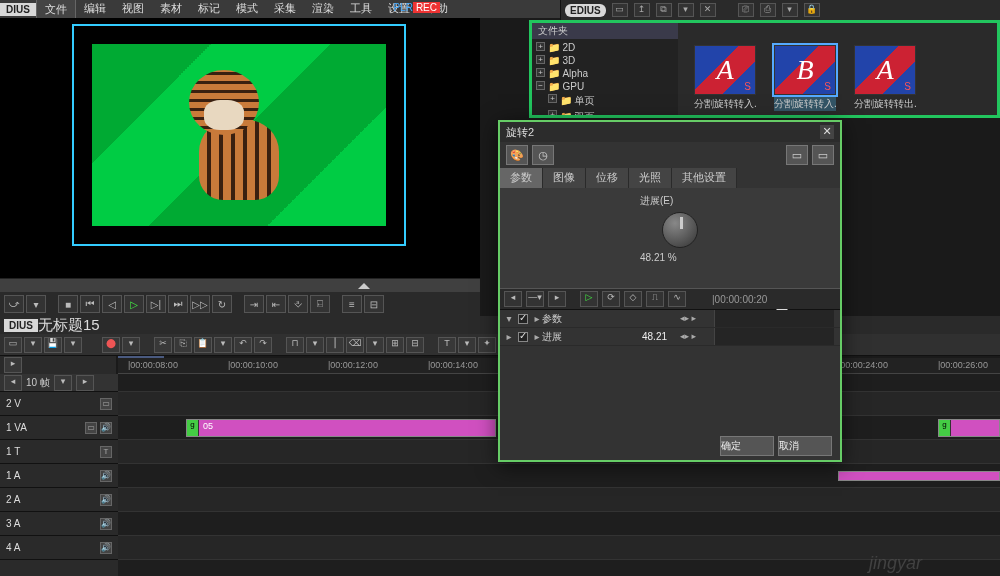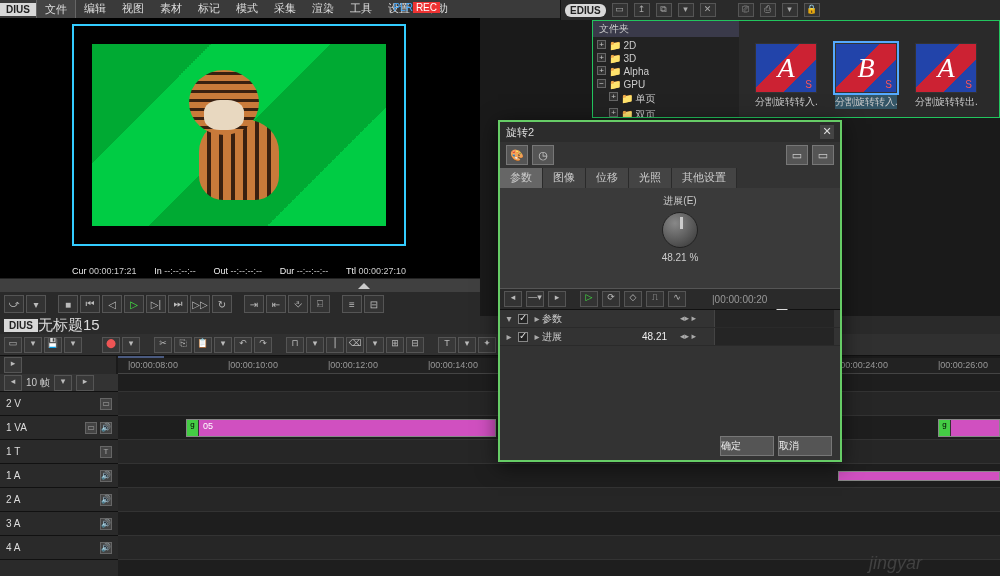--- a/index.html
+++ b/index.html
@@ -130,22 +130,22 @@
 .track-area .lane.dark { background: #262626; }
 .clip {
   position: absolute; top: 3px; height: 18px; border: 1px solid #888;
 }
 .clip.magenta { background: #d050c0; }
 .clip .clabel { position: absolute; left: 2px; top: 1px; font-size: 9px; color: #fff; }
 .clip .g { position: absolute; left: 0; top: 0; bottom: 0; width: 12px; background: #4c4; border-right: 1px solid #333; font-size: 8px; color: #000; text-align: center; }
 
 
 .browser {
-  position: absolute; top: 20px; left: 592px; right: 0; height: 98px;
-  background: #2a2a2a; border: 1px solid #22c55e;
+  position: absolute; top: 20px; left: 529px; right: 0; height: 98px;
+  background: #2a2a2a; border: 3px solid #22c55e;
 }
 .browser .treehdr {
   position: absolute; top: 0; left: 0; width: 146px; height: 16px;
   background: #3a3a4a; color: #ccc; font-size: 10px; padding: 1px 6px;
 }
 .browser .pathhdr {
   position: absolute; top: 0; left: 150px; right: 0; height: 16px;
   background: #3a3a4a; color: #ccc; font-size: 10px; padding: 1px 6px;
 }
 .browser .pathhdr .folder-icon { color: #fc4; margin-right: 3px; }
@@ -193,21 +193,21 @@
 .dialog .tab.active { background: #666; }
 .dialog .params {
   height: 100px; background: #3a3a3a; padding: 6px 10px; position: relative;
 }
 .dialog .fieldset {
   border: 1px solid #555; padding: 6px; width: 80px; position: absolute; left: 10px; top: 6px;
 }
 .dialog .fieldset .fslabel { position: absolute; top: -8px; left: 4px; font-size: 10px; background: #3a3a3a; padding: 0 3px; color: #ccc; }
 .dialog .dirbtns { display: flex; gap: 4px; }
 .dialog .dirbtn { width: 28px; height: 22px; background: #555; border: 1px solid #777; }
-.dialog .knob-area { position: absolute; left: 140px; top: 6px; text-align: center; width: 80px; }
+.dialog .knob-area { position: absolute; left: 140px; top: 6px; text-align: left; width: 80px; }
 .dialog .knob { width: 36px; height: 36px; border-radius: 50%; background: radial-gradient(circle at 35% 30%, #888, #333); margin: 4px auto; border: 1px solid #222; position: relative; }
 .dialog .knob::after { content: ""; position: absolute; left: 50%; top: 4px; width: 3px; height: 12px; background: #ccc; }
 .dialog .klabel { font-size: 10px; color: #ccc; }
 
 .dialog .kfbar {
   height: 22px; background: #2a2a2a; display: flex; align-items: center; gap: 4px; padding: 0 4px;
   border-top: 1px solid #555; border-bottom: 1px solid #111;
 }
 .dialog .kfbtn { width: 18px; height: 16px; background: #333; border: 1px solid #555; font-size: 9px; color: #bbb; text-align: center; }
 .dialog .kfbtn.play { color: #4e4; }
@@ -288,27 +288,20 @@
 <div class="preview-panel">
   <div class="preview-frame">
     <div class="preview-inner">
       <div class="tiger">
         <div class="tiger-body"></div>
         <div class="tiger-head">
             <div class="tiger-face"></div>
           </div>
       </div>
     </div>
-  </div>
-  <div class="preview-info">
-    <span><b>Cur</b> <span>00:00:17:21</span></span>
-    <span><b>In</b> <span>--:--:--:--</span></span>
-    <span><b>Out</b> <span>--:--:--:--</span></span>
-    <span><b>Dur</b> <span>--:--:--:--</span></span>
-    <span><b>Ttl</b> <span>00:00:27:10</span></span>
   </div>
 </div>
 
 <div class="scrub"></div>
 
 <div class="transport">
   <div class="tbtn">⤻</div>
   <div class="tbtn">▾</div>
   <div class="tspace"></div>
   <div class="tbtn">■</div>

